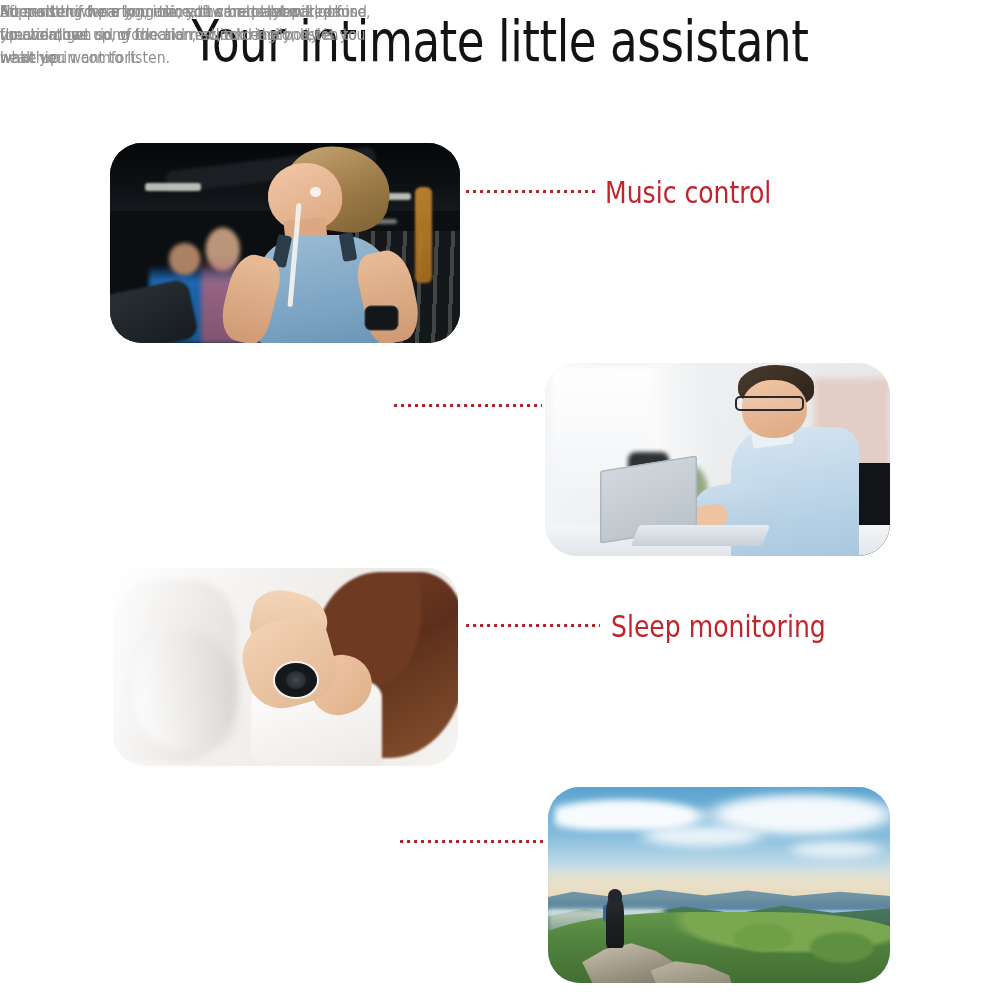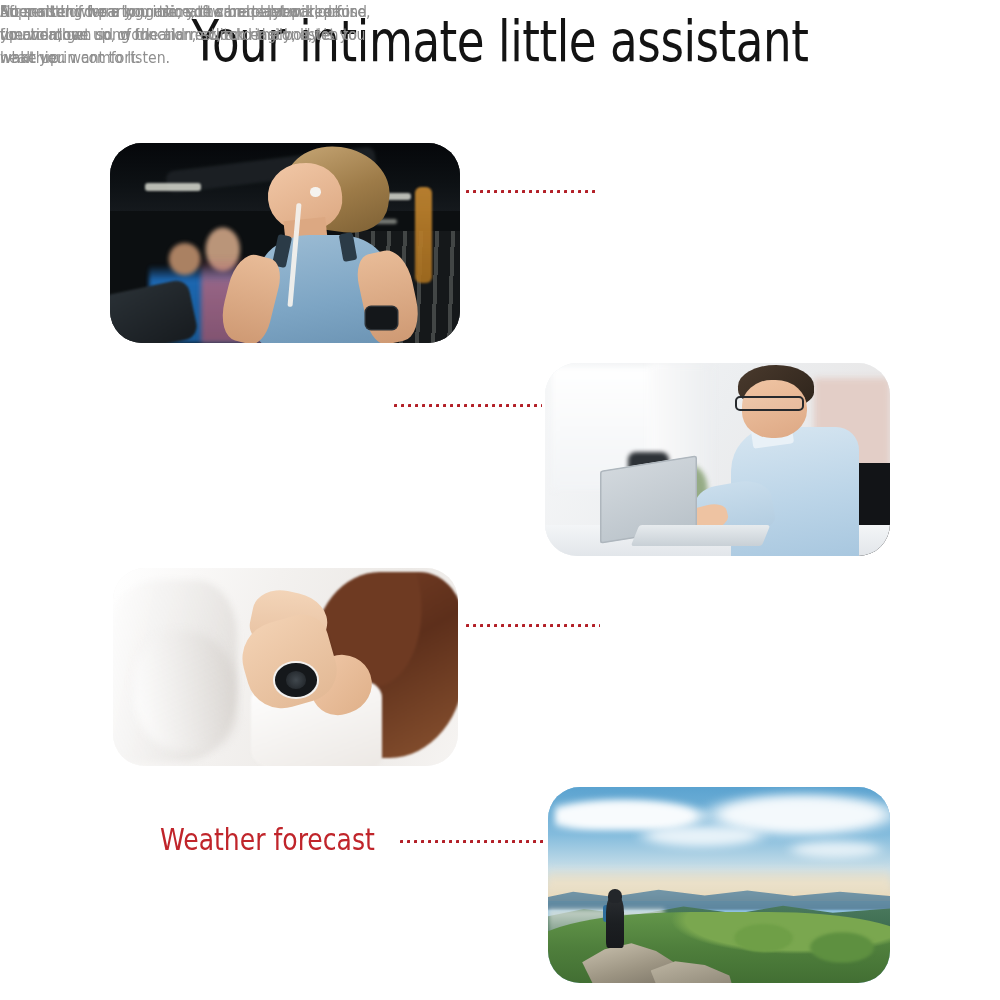--- a/index.html
+++ b/index.html
@@ -467,20 +467,23 @@
       <div class="layer strapR"></div>
       <div class="layer armL"></div>
       <div class="layer armR"></div>
       <div class="layer cord"></div>
       <div class="layer bud"></div>
       <div class="layer watch"></div>
     </div>
 
     <div class="leader" style="left:466px; top:190px; width:132px;"></div>
 
+    <div class="ftext" style="left:605px; top:176px;">
+      <div class="fhead left-align">Music control</div>
+    </div>
 
     <div class="fbody" style="left:476px; top:221px; width:410px;">Support third-party music software playback, pause, up and down song function, switch easily, listen to what you want to listen.</div>
   </div>
 
   <div class="feature">
 
     <div class="photo office" style="left:545px; top:363px; width:345px; height:193px;">
       <div class="layer wall"></div>
       <div class="layer window"></div>
       <div class="layer curtain"></div>
@@ -516,20 +519,23 @@
       <div class="layer pillow"></div>
       <div class="layer face"></div>
       <div class="layer shoulder"></div>
       <div class="layer arm"></div>
       <div class="layer watch"></div>
       <div class="layer watchface"></div>
     </div>
 
     <div class="leader" style="left:466px; top:624px; width:134px;"></div>
 
+    <div class="ftext" style="left:611px; top:610px;">
+      <div class="fhead left-align">Sleep monitoring</div>
+    </div>
 
     <div class="fbody" style="left:474px; top:655px; width:425px;">No sense of wearing, intimate smart alarm clock function, get rid of the alarm clock ringtone, let you wake up in comfort.</div>
   </div>
 
   <div class="feature">
 
     <div class="photo mount" style="left:548px; top:787px; width:342px; height:196px;">
       <div class="layer sky"></div>
       <div class="layer cloud1"></div>
       <div class="layer cloud2"></div>
@@ -542,22 +548,19 @@
       <div class="layer hillnear"></div>
       <div class="layer bush1"></div>
       <div class="layer bush2"></div>
       <div class="layer rock"></div>
       <div class="layer rock2"></div>
       <div class="layer hiker-pack"></div>
       <div class="layer hiker-body"></div>
       <div class="layer hiker-head"></div>
     </div>
 
-    <div class="ftext" style="left:160px; top:823px;">
-      <div class="fhead left-align">Weather forecast</div>
-    </div>
 
     <div class="leader" style="left:400px; top:840px; width:146px;"></div>
 
     <div class="fbody" style="left:130px; top:874px; width:390px;">No matter where you are, you can be prepared for the weather.</div>
   </div>
 
 </div>
 
 </body></html>

